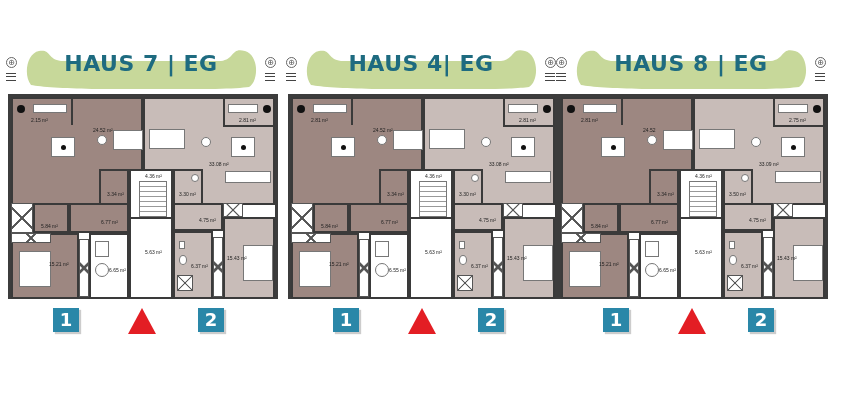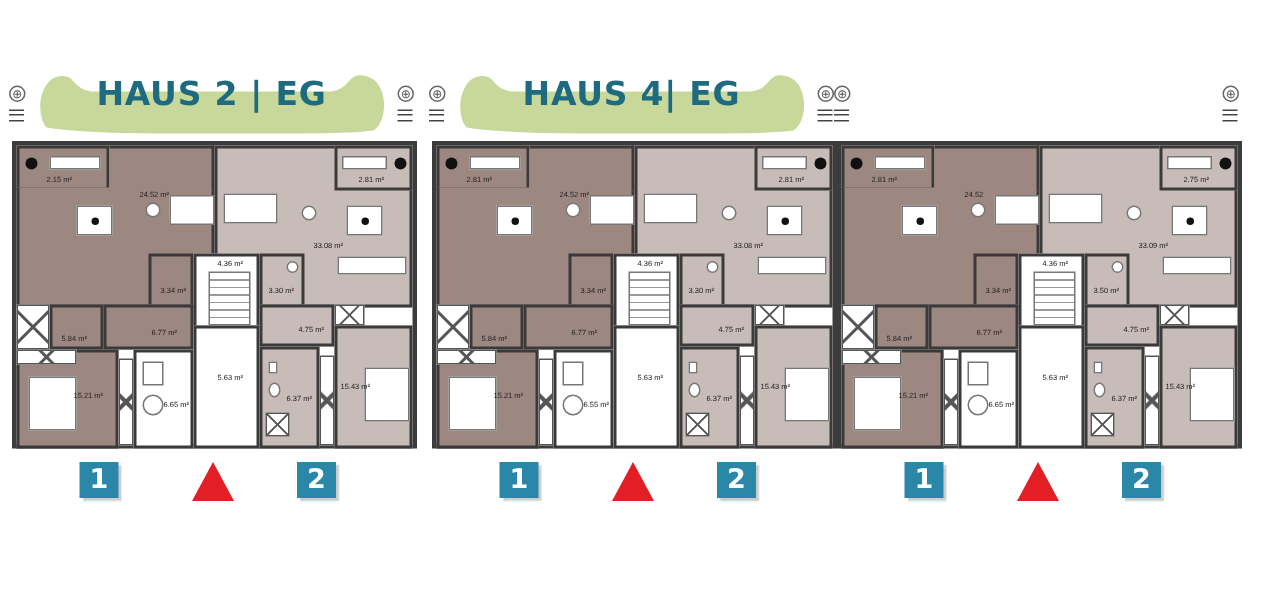--- a/index.html
+++ b/index.html
@@ -33,21 +33,21 @@
 <div id="h0" class="haus" style="left:3px;">
   <div class="zoom-icon" style="left:3px;">⊕</div>
   <div class="menu-icon" style="left:3px;"></div>
   <div class="zoom-icon" style="left:262px;">⊕</div>
   <div class="menu-icon" style="left:262px;"></div>
 
   <div class="banner">
     <svg class="blob" viewBox="0 0 240 44">
       <path d="M10,40 C2,30 6,8 18,6 C30,4 26,14 40,16 L200,16 C214,14 210,2 224,6 C238,10 238,36 228,42 C200,46 40,46 10,40 Z" fill="#c7d89a"></path>
     </svg>
-    <div class="title">HAUS 2 | EG</div>
+    <div class="title">HAUS 7 | EG</div>
   </div>
 
   <div class="plan">
 
     <div class="room dark" style="left:0;top:0;width:62px;height:30px;">
       <div class="dot" style="left:4px;top:6px;width:8px;height:8px;"></div>
       <div class="furn" style="left:20px;top:5px;width:34px;height:9px;"></div>
       <div class="area" style="left:18px;top:18px;">2.15 m²</div>
     </div>
 
@@ -245,20 +245,26 @@
   <div class="badge" style="left:50px;">1</div>
   <div class="entry" style="left:125px;"></div>
   <div class="badge" style="left:195px;">2</div>
 </div>
 <div id="h2" class="haus" style="left:553px;">
   <div class="zoom-icon" style="left:3px;">⊕</div>
   <div class="menu-icon" style="left:3px;"></div>
   <div class="zoom-icon" style="left:262px;">⊕</div>
   <div class="menu-icon" style="left:262px;"></div>
 
+  <div class="banner">
+    <svg class="blob" viewBox="0 0 240 44">
+      <path d="M10,40 C2,30 6,8 18,6 C30,4 26,14 40,16 L200,16 C214,14 210,2 224,6 C238,10 238,36 228,42 C200,46 40,46 10,40 Z" fill="#c7d89a"></path>
+    </svg>
+    <div class="title">HAUS 8 | EG</div>
+  </div>
 
   <div class="plan">
 
     <div class="room dark" style="left:0;top:0;width:62px;height:30px;">
       <div class="dot" style="left:4px;top:6px;width:8px;height:8px;"></div>
       <div class="furn" style="left:20px;top:5px;width:34px;height:9px;"></div>
       <div class="area" style="left:18px;top:18px;">2.81 m²</div>
     </div>
 
     <div class="room dark" style="left:0;top:28px;width:132px;height:80px;border-top:none;">

